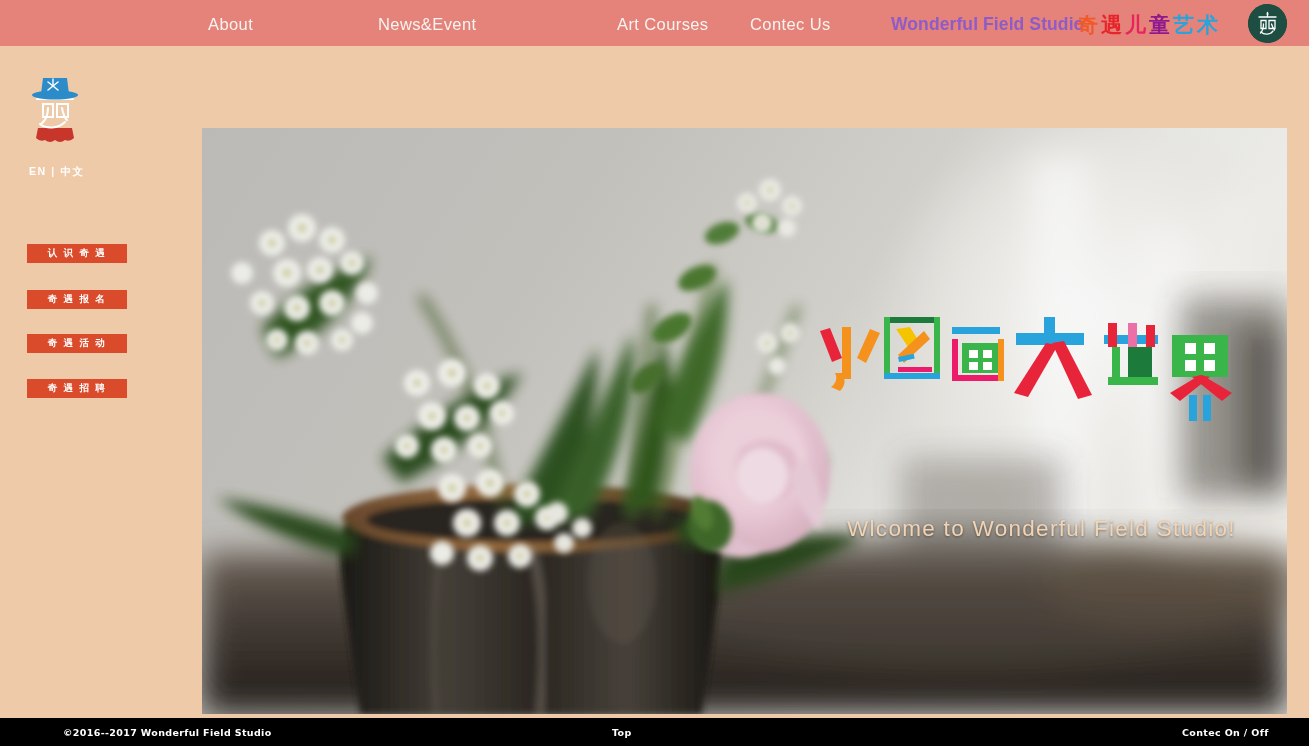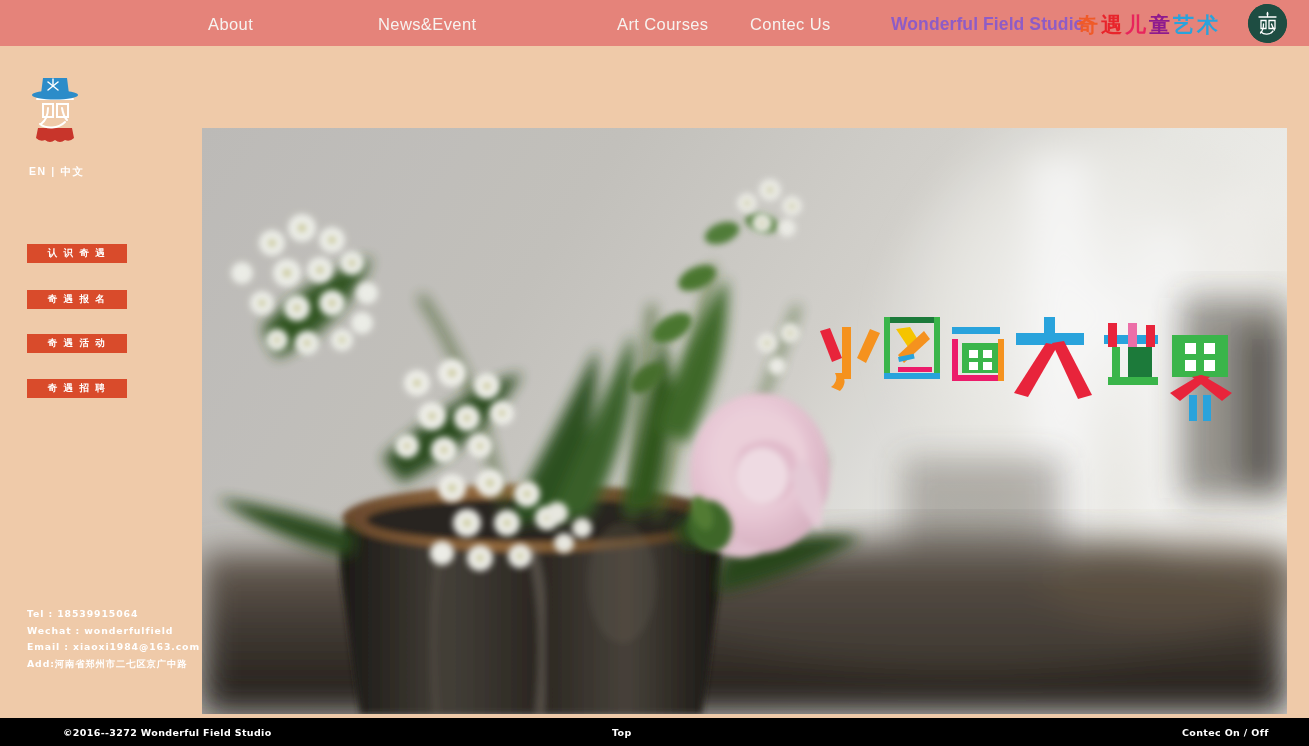--- a/index.html
+++ b/index.html
@@ -230,26 +230,20 @@
       <span class="lang-item">EN</span>
       <span class="lang-sep">|</span>
       <span class="lang-item">中文</span>
     </div>
 
     <div class="side-btn" id="btn-know">认 识 奇 遇</div>
     <div class="side-btn" id="btn-signup">奇 遇 报 名</div>
     <div class="side-btn" id="btn-events">奇 遇 活 动</div>
     <div class="side-btn" id="btn-jobs">奇 遇 招 聘</div>
 
-    <div id="contact">
-      <div>Tel : 18539915064</div>
-      <div>Wechat : wonderfulfield</div>
-      <div>Email : xiaoxi1984@163.com</div>
-      <div>Add:河南省郑州市二七区京广中路</div>
-    </div>
 
     <div id="hero">
 
       <div id="hero-photo">
         <svg id="hero-svg" viewBox="0 0 1085 586" preserveAspectRatio="none" aria-hidden="true">
           <defs>
             <linearGradient id="wallG" x1="0" y1="0" x2="1" y2="0.35">
               <stop offset="0%" stop-color="#c3c1bd"></stop>
               <stop offset="35%" stop-color="#c9c7c2"></stop>
               <stop offset="62%" stop-color="#d8d6d1"></stop>
@@ -540,22 +534,23 @@
             <rect x="373" y="47" width="11" height="11" fill="#ffffff"></rect>
             <rect x="392" y="47" width="11" height="11" fill="#ffffff"></rect>
             <path d="M388 62 l10 2 l-30 24 l-10 -8 z" fill="#E8243B"></path>
             <path d="M390 62 l-10 2 l30 24 l10 -8 z" fill="#E8243B"></path>
             <rect x="377" y="82" width="8" height="26" fill="#29A3DC"></rect>
             <rect x="391" y="82" width="8" height="26" fill="#29A3DC"></rect>
           </g>
         </svg>
       </div>
 
+      <div id="hero-welcome">Wlcome to Wonderful Field Studio!</div>
     </div>
   </div>
 
   <div id="footer">
-    <div class="foot-txt" id="foot-copy">©2016--3272  Wonderful Field Studio</div>
+    <div class="foot-txt" id="foot-copy">©2016--2017  Wonderful Field Studio</div>
     <div class="foot-txt" id="foot-top">Top</div>
     <div class="foot-txt" id="foot-music">Contec  On / Off</div>
   </div>
 
 </div>
 
 </body></html>

